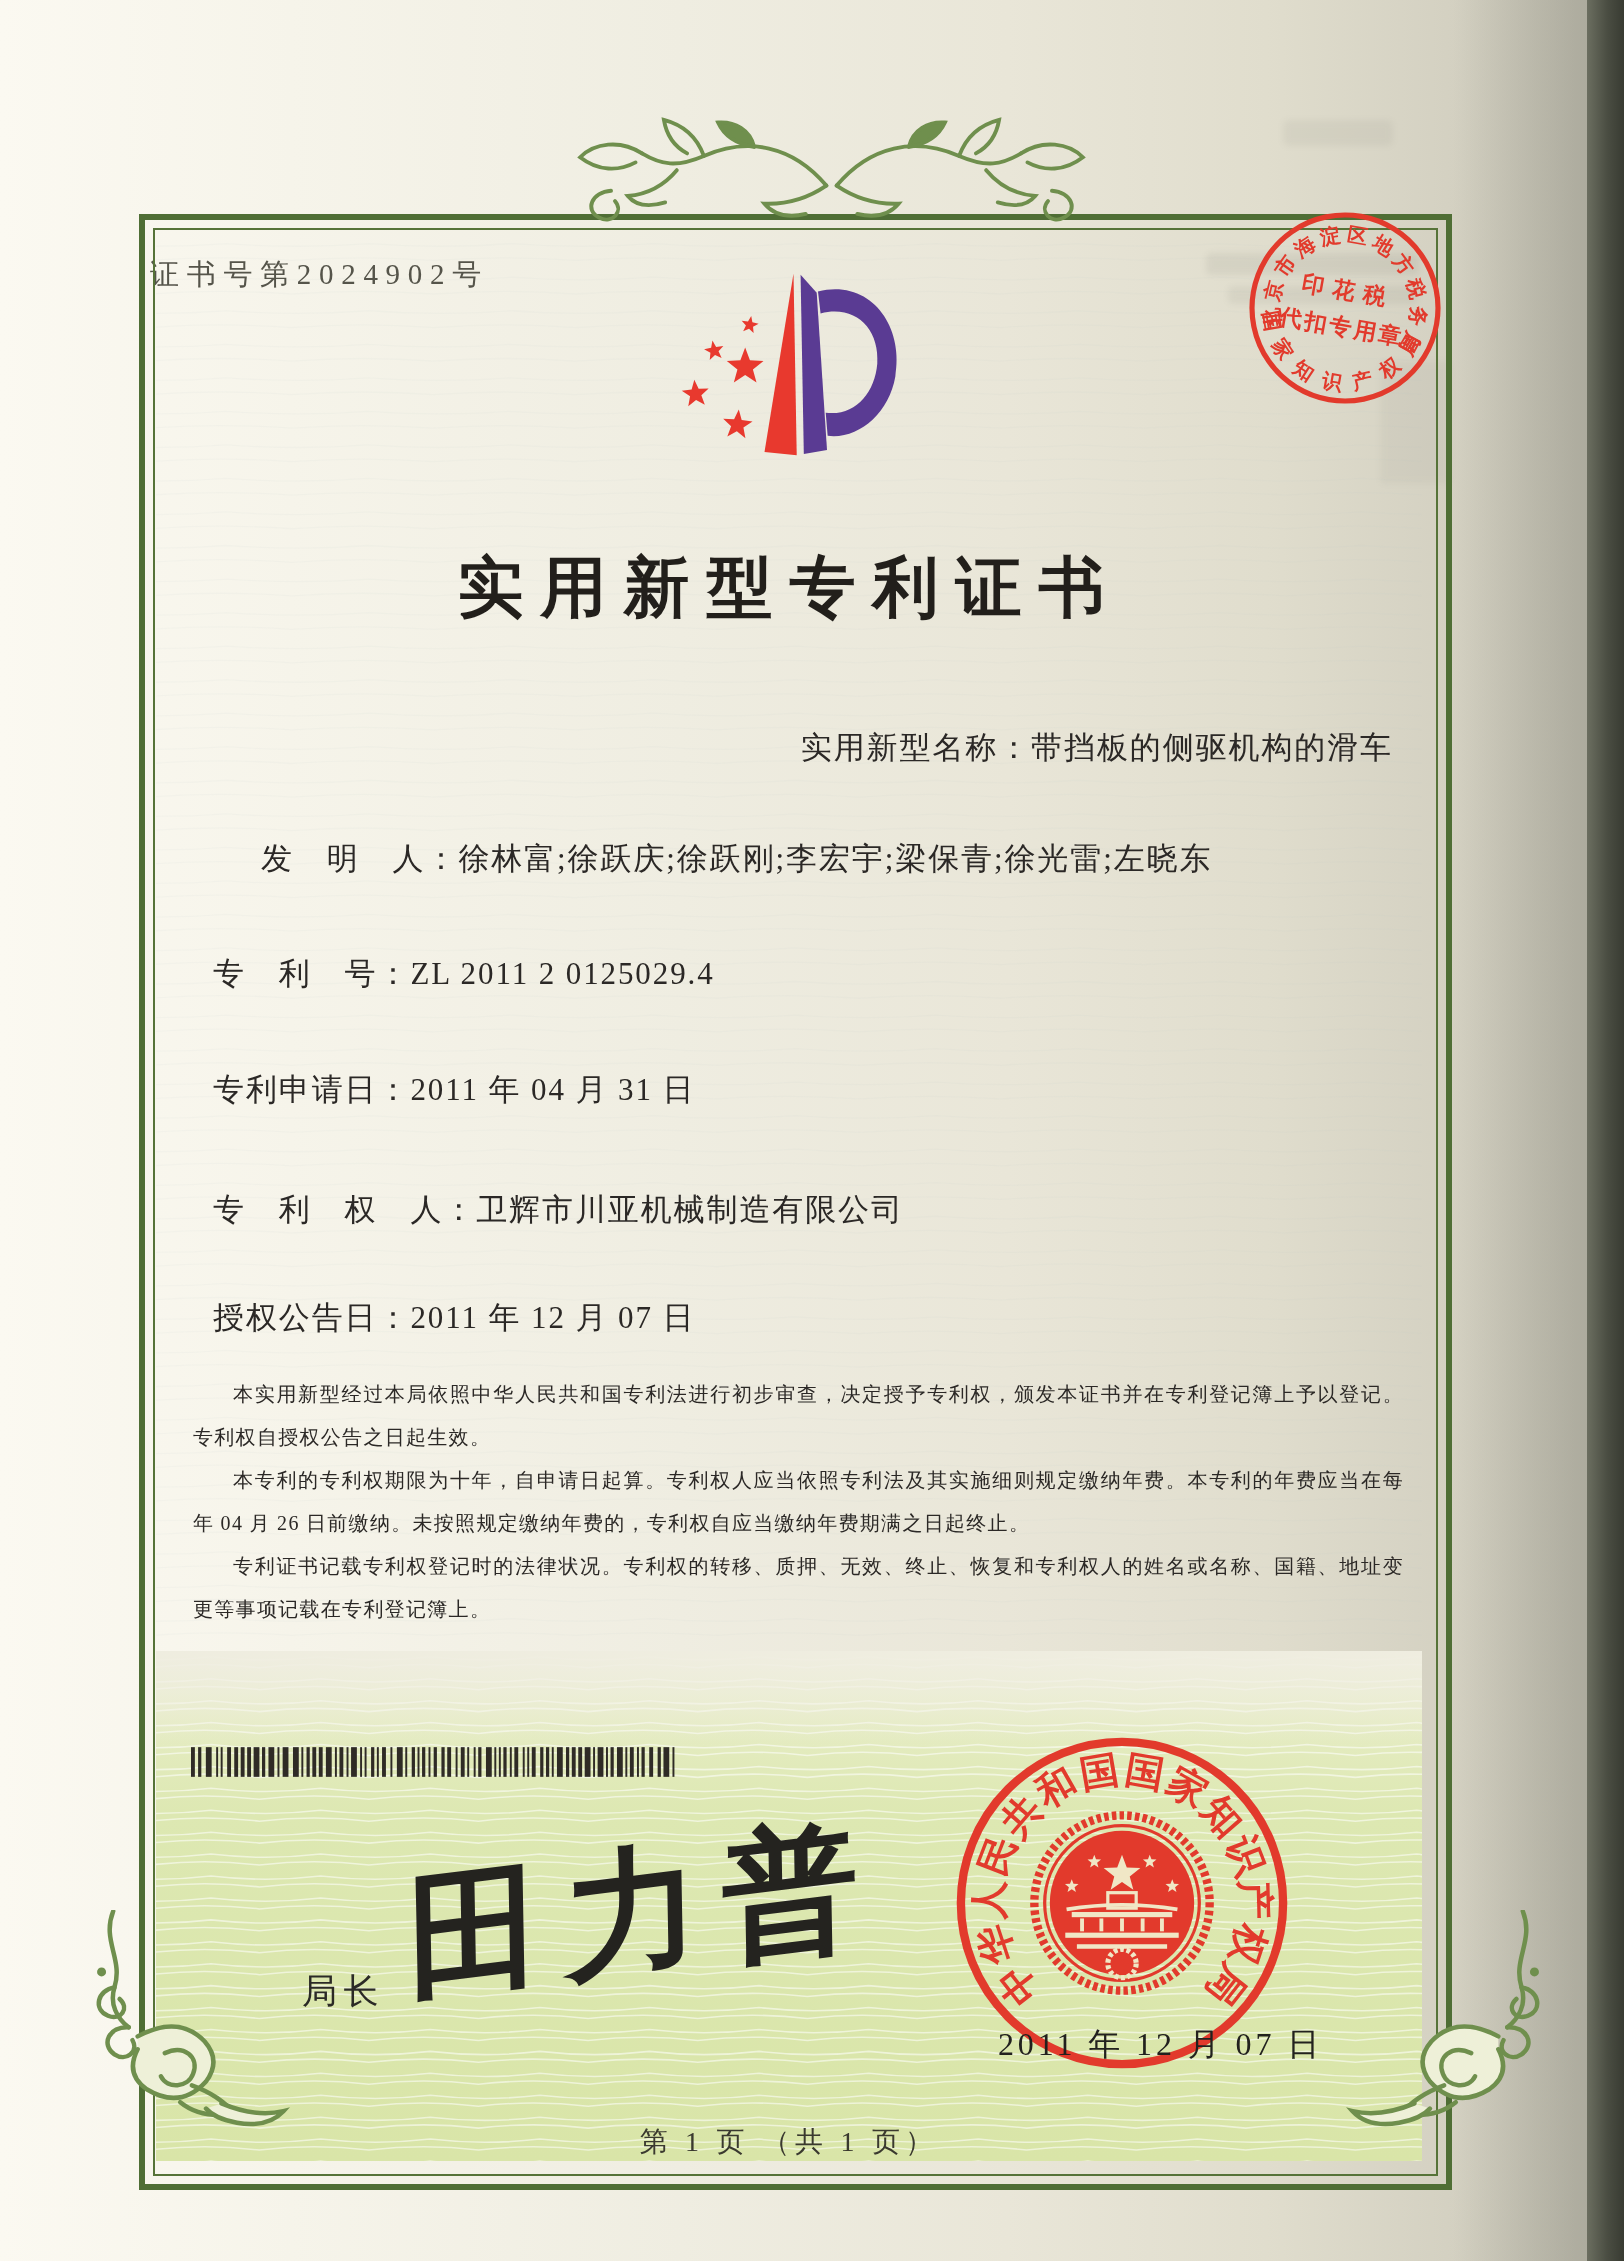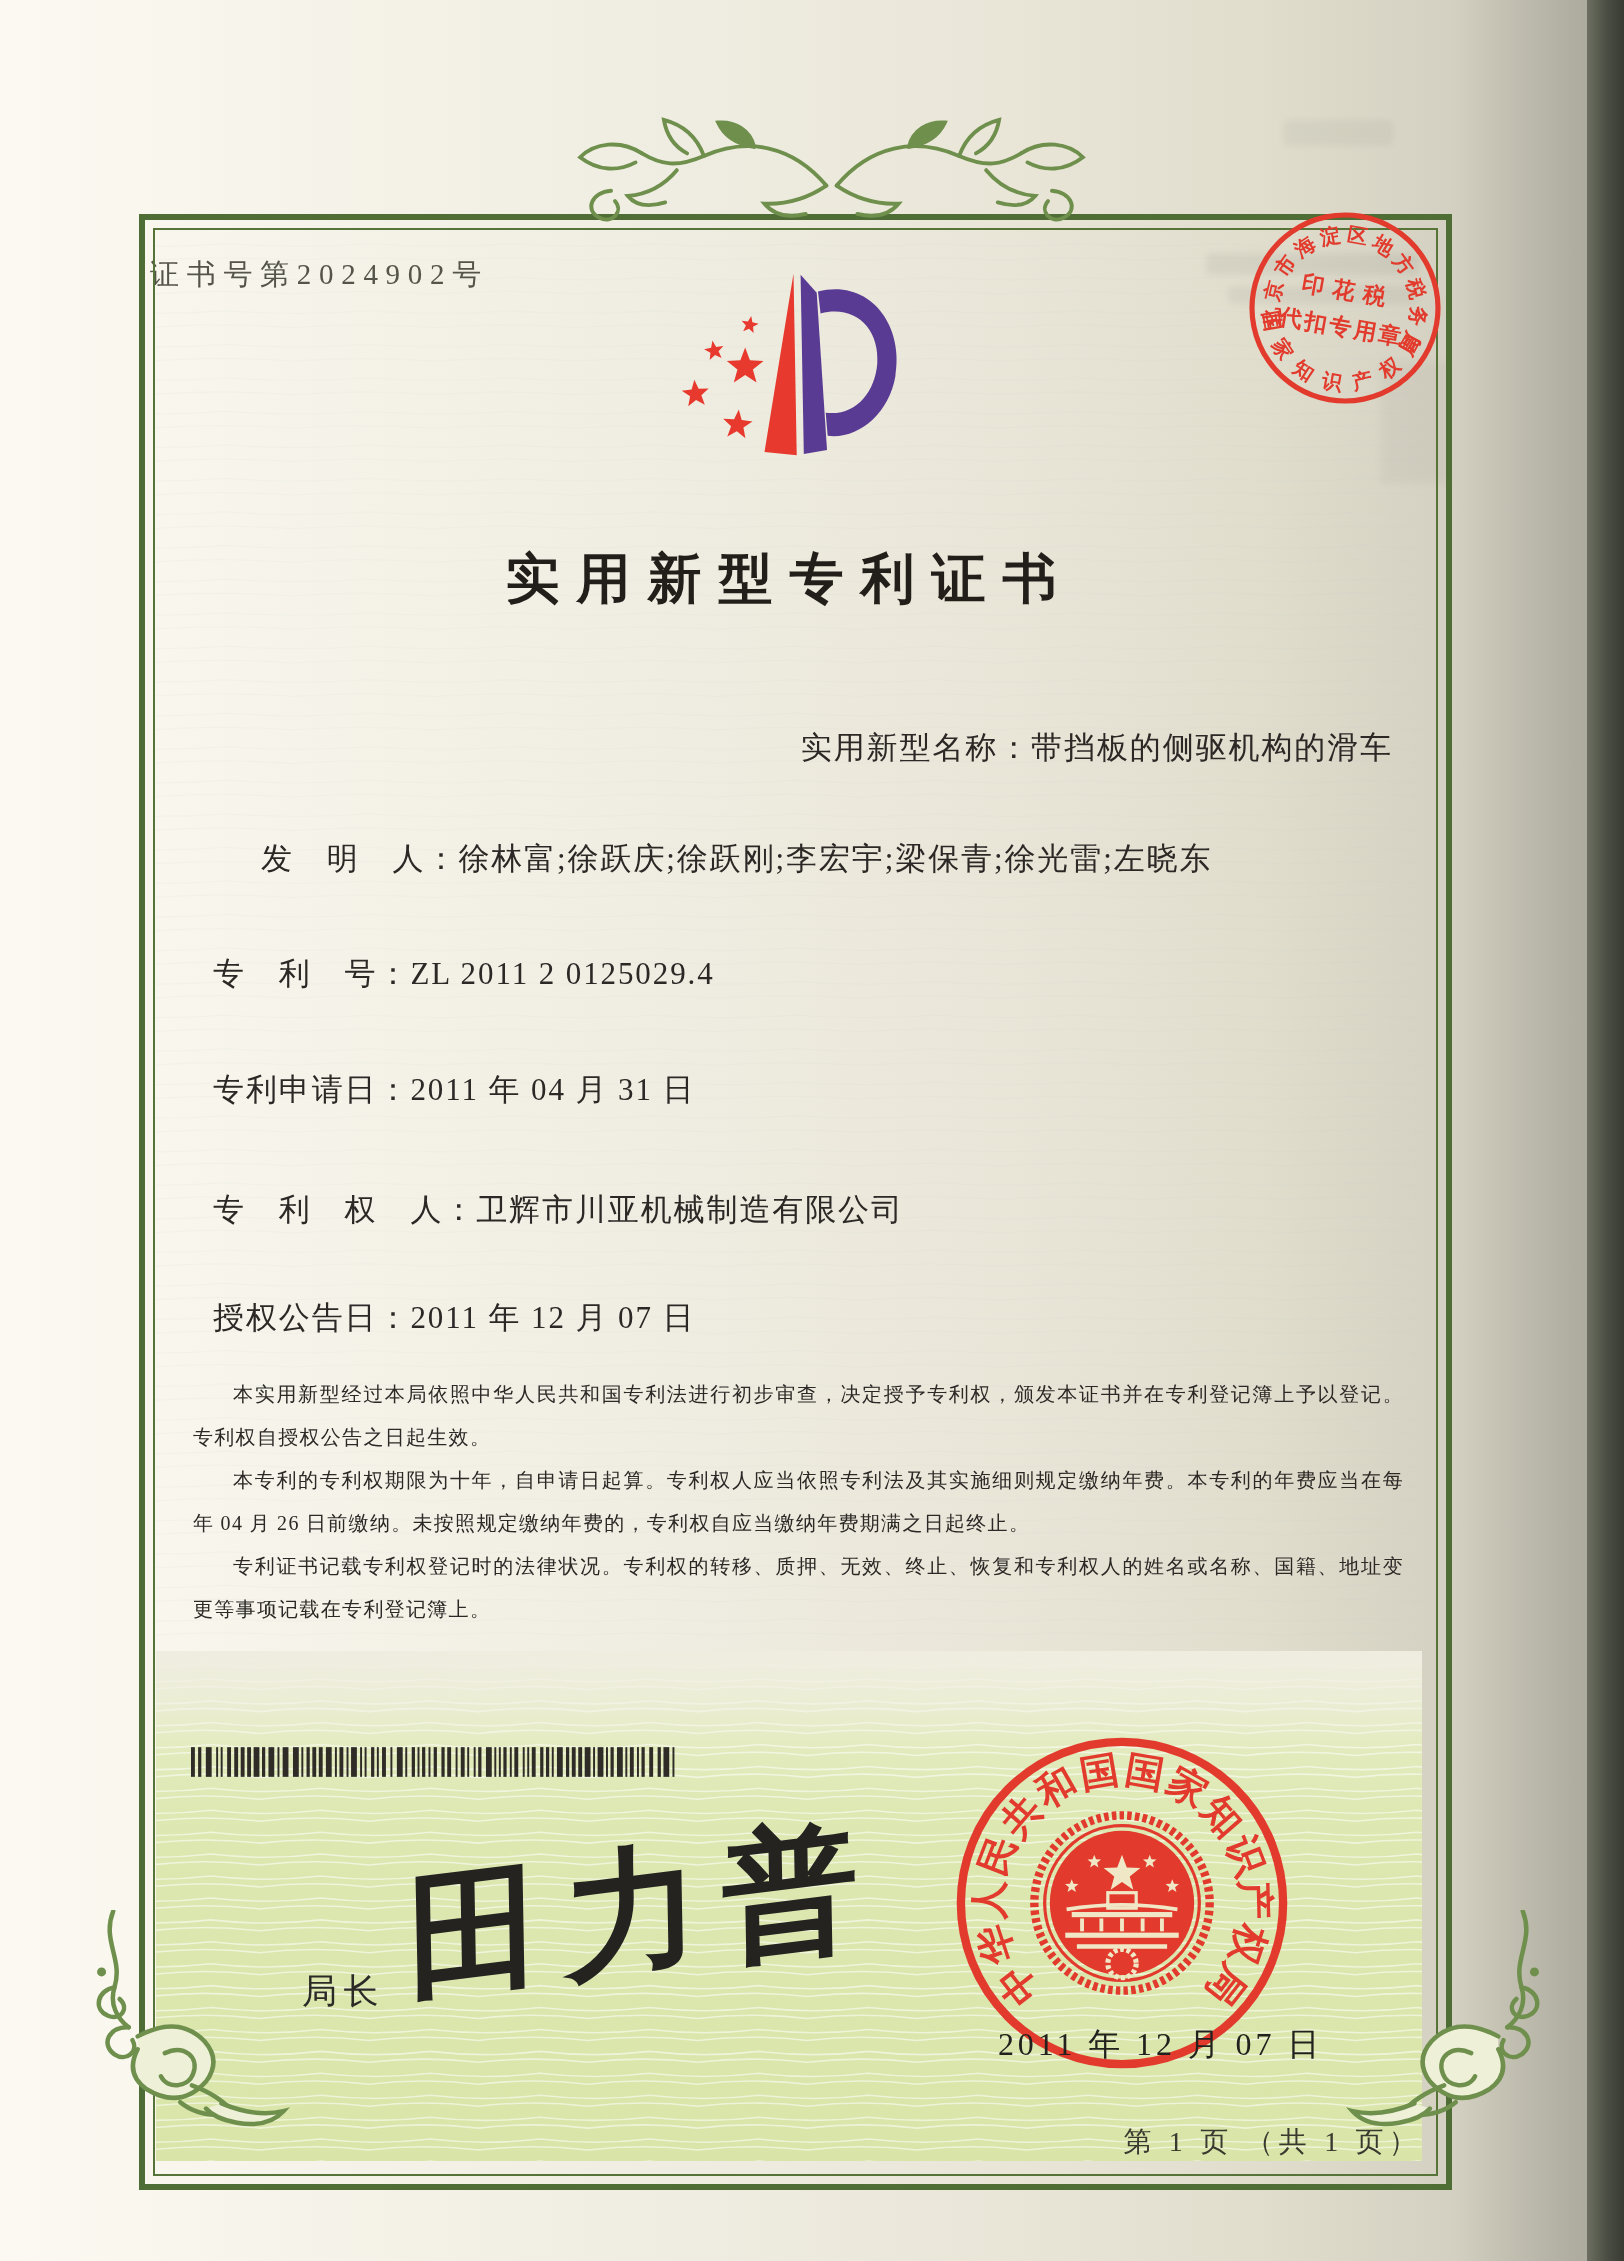--- a/index.html
+++ b/index.html
@@ -20,21 +20,21 @@
   .band{position:absolute;left:156px;top:1651px;width:1266px;height:510px;z-index:1;
         background:linear-gradient(180deg,#eef0d8 0%,#e5ecc2 14%,#dde8b2 32%,#d9e5a8 100%);}
   .band-fade{position:absolute;left:0;top:0;width:100%;height:97px;
              background:linear-gradient(180deg,#efede0 0%,rgba(239,237,224,0) 100%);}
   .band svg{position:absolute;left:0;top:0;}
   .faint-waves{position:absolute;left:156px;top:232px;width:1266px;height:1419px;z-index:1;opacity:.5;}
   
   .cert-number{position:absolute;left:150px;top:255px;font-size:29px;letter-spacing:7.7px;
                color:#55544a;z-index:5;}
   .title{position:absolute;left:139px;top:543px;width:1301px;text-align:center;z-index:5;
-         font-size:54px;font-weight:700;letter-spacing:17px;color:#221f1b;}
+         font-size:66px;font-weight:700;letter-spacing:17px;color:#221f1b;}
   
   .fields{position:absolute;left:0;top:0;width:100%;height:100%;z-index:5;}
   .field-row{position:absolute;left:213px;width:1180px;font-size:31px;color:#2b2826;
              letter-spacing:1.9px;white-space:nowrap;}
   .paras{position:absolute;left:193px;top:1373px;width:1211px;z-index:5;}
   .paras p{margin:0;text-indent:2em;font-size:20px;line-height:43px;text-align:justify;
            letter-spacing:1.3px;color:#2b2826;}
   
   .barcode{position:absolute;left:191px;top:1747px;width:486px;height:30px;z-index:5;}
   
@@ -42,21 +42,21 @@
             color:#2b2a26;z-index:7;}
   .signature{position:absolute;left:405px;top:1820px;font-size:137px;font-weight:700;
              letter-spacing:22px;color:#24231f;z-index:7;
              transform:rotate(-7deg) skewX(-6deg);}
   
   .tax-stamp{position:absolute;left:1241px;top:204px;width:208px;height:208px;z-index:9;
              transform:rotate(10deg);}
   .office-seal{position:absolute;left:948px;top:1729px;width:348px;height:348px;z-index:9;}
   .seal-date{position:absolute;left:980px;top:2023px;width:361px;text-align:center;
              font-size:32px;letter-spacing:3.9px;color:#22211e;z-index:10;}
-  .footer{position:absolute;left:156px;top:2123px;width:1266px;text-align:right;
+  .footer{position:absolute;left:156px;top:2123px;width:1266px;text-align:center;
           font-size:28px;letter-spacing:5.2px;color:#3a392f;z-index:7;}
   
   .top-ornament{position:absolute;left:535px;top:108px;width:593px;height:152px;z-index:7;}
   .corner-fl{position:absolute;width:213px;height:245px;z-index:7;}
   .corner-left{left:95px;top:1910px;}
   .corner-right{left:1328px;top:1910px;transform:scaleX(-1);}
   .logo{position:absolute;left:671px;top:267px;width:245px;height:203px;z-index:5;}
   svg text{font-family:"Liberation Serif","DejaVu Serif",serif;}
 </style>
 </head>

